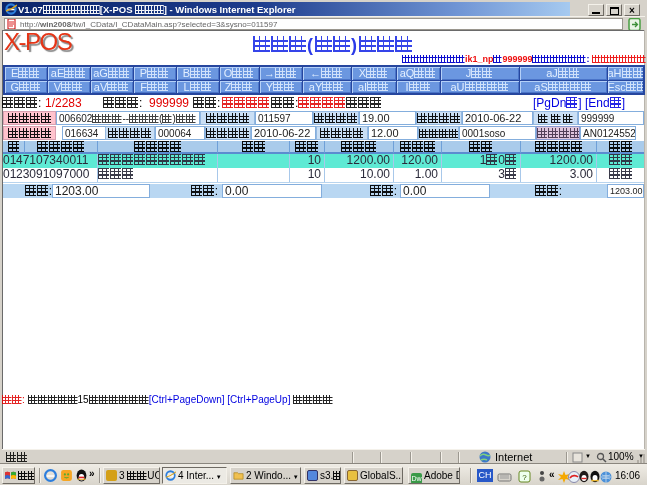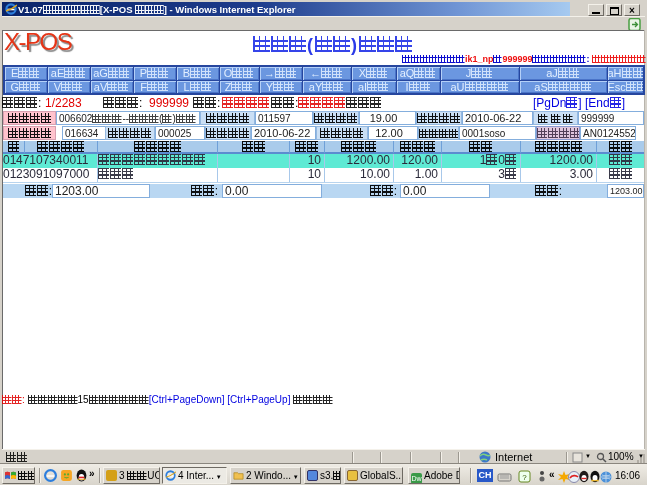--- a/index.html
+++ b/index.html
@@ -28,21 +28,21 @@
 
 #info{left:-2px;top:66px;width:643px;height:14px;font-size:12px;white-space:nowrap}
 #info span{position:absolute;top:0}
 .red{color:#e00000}.blu{color:#0000e0}
 
 .lab,.fld{position:absolute;height:14px;font-size:11px;line-height:13px;overflow:hidden;white-space:nowrap}
 .lab{background:#cadff5;border:1px solid #94b8e0;text-align:center;color:#000}
 .lab.pk{background:#ffc3cd;border-color:#d8a0b0}
 .lab.sel{background:#dfc6dd;color:#4a3850;border-color:#8a9ad0;font-weight:bold}
 .fld{background:#fff;border:1px solid #84aedd;padding-left:2px;color:#222}
-.fld.rt{text-align:center;padding-right:10px}
+.fld.rt{text-align:left;padding-right:10px}
 
 .th,.tc{position:absolute;font-size:12px;line-height:13px;overflow:hidden;white-space:nowrap}
 .th{background:#a9cbeb;border-right:1px solid #6fa0d8;border-bottom:2px solid #5b8cd0;font-weight:bold;text-align:center;height:13px;color:#000}
 .tc{height:14px;border-right:1px solid #a8c8ea;color:#2a2a3a}
 .pinkrow{background:#5eead4}
 .rt{text-align:right;padding-right:3px}
 .sumlab{position:absolute;height:14px;background:#b9d7f2;font-size:12px;line-height:14px;color:#000}
 
 #remark{left:0px;top:364px;font-size:10px;white-space:nowrap;color:#000}
 
@@ -68,20 +68,24 @@
  <span class="abs wbtn" style="left:586px">
       <span class="abs" style="left:3px;top:7px;width:8px;height:2px;background:#000"></span>
     </span>
  <span class="abs wbtn" style="left:604px">
       <span class="abs" style="left:3px;top:2px;width:9px;height:8px;border:1px solid #000;border-top-width:2px"></span>
     </span>
  <span class="abs wbtn" style="left:622px;font-weight:bold;font-size:10px;line-height:11px">×</span>
 </div>
 
 <div class="abs" id="addr">
+ <span class="abs" id="urlf"><svg width="10" height="10" style="vertical-align:-2px;margin:0 3px 0 2px" viewBox="0 0 10 10">
+        <rect x="1" y="0" width="7" height="10" fill="#fff" stroke="#c00" stroke-width="1"></rect>
+        <path d="M2 3h5M2 5h5M2 7h4" stroke="#d22" stroke-width="1"></path>
+      </svg>http://<b>win2008</b>/tw/I_CData/I_CDataMain.asp?selected=3&amp;sysno=011597</span>
  <span class="abs" id="gob"><svg width="14" height="13" style="margin:1px 0 0 2px" viewBox="0 0 14 13">
         <rect x="1" y="0.5" width="11" height="12" rx="2" fill="#eaf5e6" stroke="#4a9e43" stroke-width="1.5"></rect>
         <path d="M4 6.5h5M7 4l2.5 2.5L7 9" stroke="#3c8f38" stroke-width="1.3" fill="none"></path>
       </svg></span>
 </div>
 
 <div class="abs" id="page">
     <div class="abs" style="left:0;top:0;width:643px;height:1px;background:#6a6a6a"></div>
     <div class="abs" style="left:0;top:0;width:1px;height:419px;background:#6a6a6a"></div>
     <div class="abs" style="left:642px;top:0;width:1px;height:419px;background:#b8b4ac"></div>
@@ -159,21 +163,21 @@
  <div class="lab" style="left:311px;top:81px;width:46px"><i class="cj"></i><i class="cj"></i><i class="cj"></i><i class="cj"></i></div>
  <div class="fld rt" style="left:357px;top:81px;width:57px">19.00</div>
  <div class="lab" style="left:414px;top:81px;width:46px"><i class="cj"></i><i class="cj"></i><i class="cj"></i><i class="cj"></i></div>
  <div class="fld" style="left:460px;top:81px;width:71px">2010-06-22</div>
  <div class="lab" style="left:531px;top:81px;width:45px;font-size:10px"><i class="cj"></i> <i class="cj"></i> <i class="cj"></i></div>
  <div class="fld" style="left:576px;top:81px;width:66px;font-size:10px">999999</div>
 
  <div class="lab pk" style="left:1px;top:96px;width:53px"><i class="cj"></i><i class="cj"></i><i class="cj"></i><i class="cj"></i></div>
  <div class="fld" style="left:60px;top:96px;width:49px;font-size:10px">016634</div>
  <div class="lab" style="left:103px;top:96px;width:50px"><i class="cj"></i><i class="cj"></i><i class="cj"></i><i class="cj"></i></div>
- <div class="fld" style="left:153px;top:96px;width:50px;font-size:10px">000025</div>
+ <div class="fld" style="left:153px;top:96px;width:50px;font-size:10px">000064</div>
  <div class="lab" style="left:203px;top:96px;width:46px"><i class="cj"></i><i class="cj"></i><i class="cj"></i><i class="cj"></i></div>
  <div class="fld" style="left:249px;top:96px;width:65px">2010-06-22</div>
  <div class="lab" style="left:314px;top:96px;width:52px"><i class="cj"></i><i class="cj"></i><i class="cj"></i><i class="cj"></i></div>
  <div class="fld rt" style="left:366px;top:96px;width:50px">12.00</div>
  <div class="lab" style="left:416px;top:96px;width:41px;font-size:10px"><i class="cj"></i><i class="cj"></i><i class="cj"></i><i class="cj"></i></div>
  <div class="fld" style="left:457px;top:96px;width:77px;font-size:10px">0001soso</div>
  <div class="lab sel" style="left:534px;top:96px;width:44px"><i class="cj"></i><i class="cj"></i><i class="cj"></i><i class="cj"></i></div>
  <div class="fld" style="left:578px;top:96px;width:56px;font-size:10px">AN01245528</div>
 
  <div class="th" style="left:1px;top:111px;width:22px"><i class="cj"></i></div>
@@ -284,21 +288,21 @@
         <path d="M2.5 6.5h7" stroke="#fff" stroke-width="1.4"></path>
         <path d="M1 8c3-1 8-3.5 11-6" stroke="#d9a520" stroke-width="1.2" fill="none"></path>
       </svg>4 Inter...<span style="font-size:6px"> ▼</span></span>
  <span class="tbtn" style="left:230px;width:71px"><svg class="ticon" viewBox="0 0 12 12">
         <path d="M1 3h4l1 1h5v6H1z" fill="#f0c050" stroke="#b08820" stroke-width=".8"></path>
       </svg>2 Windo...<span style="font-size:6px"> ▼</span></span>
  <span class="tbtn" style="left:304px;width:37px"><span class="ticon" style="background:#5588dd;border:1px solid #336;border-radius:2px"></span>s3.<i class="cj"></i>...</span>
  <span class="tbtn" style="left:344px;width:59px"><span class="ticon" style="background:#e8c040;border:1px solid #863;border-radius:2px"></span>GlobalS...</span>
  <span class="tbtn" style="left:408px;width:52px"><span class="ticon" style="background:#3a9a48;border-radius:2px;color:#fff;font-size:7px;text-align:center;line-height:11px">Dw</span>Adobe D...</span>
  <span class="tsep" style="left:470px"></span>
- <span class="tray" style="left:477px;width:16px;height:13px;background:#2858c8;color:#fff;font-size:9px;font-weight:bold;text-align:center;line-height:13px">CH</span>
+ <span class="tray" style="left:477px;width:16px;height:13px;background:#2858c8;color:#fff;font-size:9px;font-weight:normal;text-align:center;line-height:13px">CH</span>
  <span class="tray" style="left:497px"><svg width="15" height="12" viewBox="0 0 15 12">
         <rect x="1" y="3" width="13" height="7" rx="1.5" fill="#d8d4cc" stroke="#777"></rect>
         <path d="M3 5h9M3 7h9" stroke="#999"></path>
       </svg></span>
  <span class="tray" style="left:518px"><svg width="13" height="13" viewBox="0 0 13 13">
         <rect x="1" y="1" width="11" height="11" rx="2" fill="#efe" stroke="#682"></rect>
         <text x="6.5" y="9.5" font-size="8" text-anchor="middle" fill="#350">?</text>
       </svg></span>
  <span class="tray" style="left:538px"><svg width="8" height="13" viewBox="0 0 8 13">
         <circle cx="4" cy="3" r="2" fill="#444"></circle>

